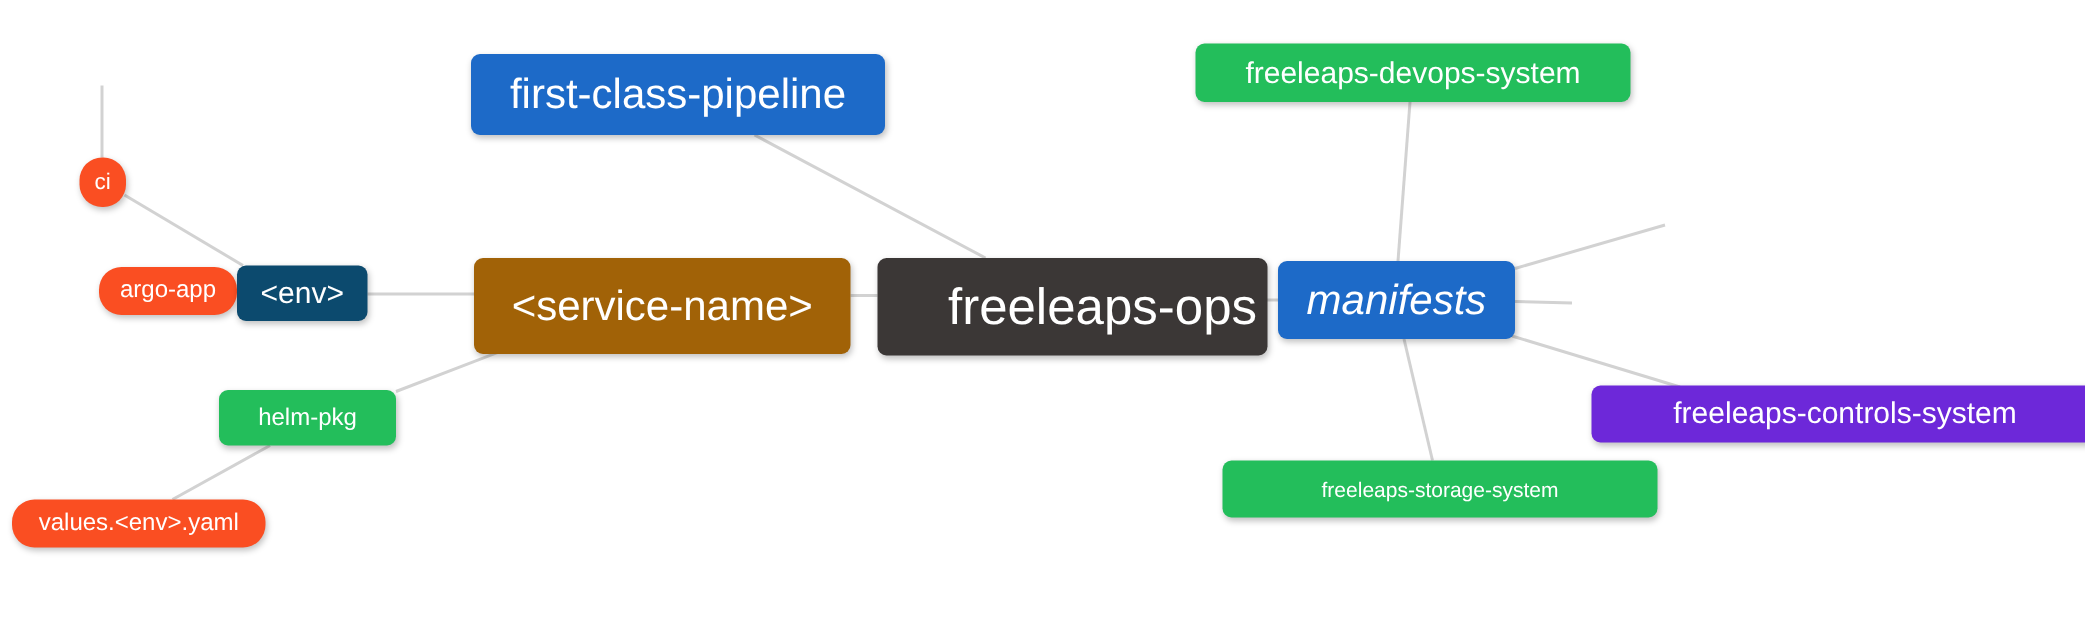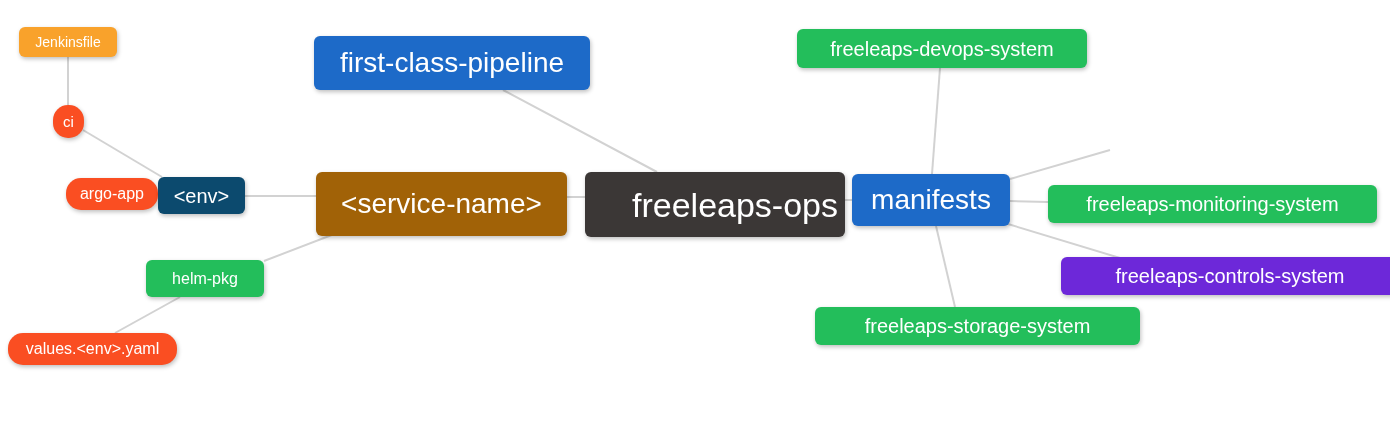--- a/index.html
+++ b/index.html
@@ -60,42 +60,40 @@
     <line x1="503" y1="90" x2="657" y2="172"></line>
     <line x1="567" y1="197" x2="585" y2="197"></line>
     <line x1="843" y1="200" x2="854" y2="200"></line>
     <line x1="932" y1="174" x2="940" y2="68"></line>
     <line x1="1010" y1="179" x2="1110" y2="150"></line>
     <line x1="1010" y1="201" x2="1048" y2="202"></line>
     <line x1="1008" y1="224" x2="1120" y2="258"></line>
     <line x1="936" y1="226" x2="955" y2="307"></line>
   </svg>
 
-  <div class="node orange" style="left: 19px; top: 27px; width: 98px; height: 30px; font-size: 14px; background: rgb(249, 162, 43);">Jenkinsfile</div>
 
   <div class="node red" style="left: 53px; top: 105px; width: 31px; height: 33px; font-size: 15px; background: rgb(250, 78, 34);">ci</div>
 
   <div class="node red" style="left: 30px; top: 178px; width: 92px; height: 32px; font-size: 16px; background: rgb(250, 78, 34); margin-left: 36px;">argo-app</div>
 
   <div class="node green" style="left: 158px; top: 177px; width: 87px; height: 37px; font-size: 20px; background: #0c4a6e;">&lt;env&gt;</div>
 
   <div class="node green" style="left: 146px; top: 260px; width: 118px; height: 37px; font-size: 16px; background: rgb(35, 190, 91);">helm-pkg</div>
 
   <div class="node red" style="left: 8px; top: 333px; width: 169px; height: 32px; font-size: 16px; background: rgb(250, 78, 34);">values.&lt;env&gt;.yaml</div>
 
   <div class="node blue" style="left: 314px; top: 36px; width: 276px; height: 54px; font-size: 28px; background: rgb(29, 106, 200);">first-class-pipeline</div>
 
   <div class="node blue" style="left: 316px; top: 172px; width: 251px; height: 64px; font-size: 28px; background: #a16207;">&lt;service-name&gt;</div>
 
   <div class="node dark" style="left: 585px; top: 172px; width: 260px; height: 65px; font-size: 34px; background: rgb(59, 55, 54); padding-left: 40px;">freeleaps-ops</div>
 
-  <div class="node blue" style="left: 852px; top: 174px; width: 158px; height: 52px; font-size: 28px; background: rgb(29, 106, 200);">manifests</div>
+  <div class="node blue" style="left: 852px; top: 174px; width: 158px; height: 52px; font-size: 28px; background: rgb(29, 106, 200); font-style: italic;">manifests</div>
 
   <div class="node green" style="left: 797px; top: 29px; width: 290px; height: 39px; font-size: 20px; background: rgb(35, 190, 91);">freeleaps-devops-system</div>
 
 
-  <div class="node green" style="left: 1048px; top: 185px; width: 329px; height: 38px; font-size: 20px; background: rgb(35, 190, 91);">freeleaps-monitoring-system</div>
 
   <div class="node green" style="left: 1061px; top: 257px; width: 338px; height: 38px; font-size: 20px; background: #6d28d9;">freeleaps-controls-system</div>
 
-  <div class="node green" style="left: 815px; top: 307px; width: 325px; height: 38px; font-size: 20px; background: rgb(35, 190, 91);">freeleaps-storage-system</div>
+  <div class="node green" style="left: 815px; top: 307px; width: 290px; height: 38px; font-size: 14px; background: rgb(35, 190, 91);">freeleaps-storage-system</div>
 
 </div>
 
 </body></html>

